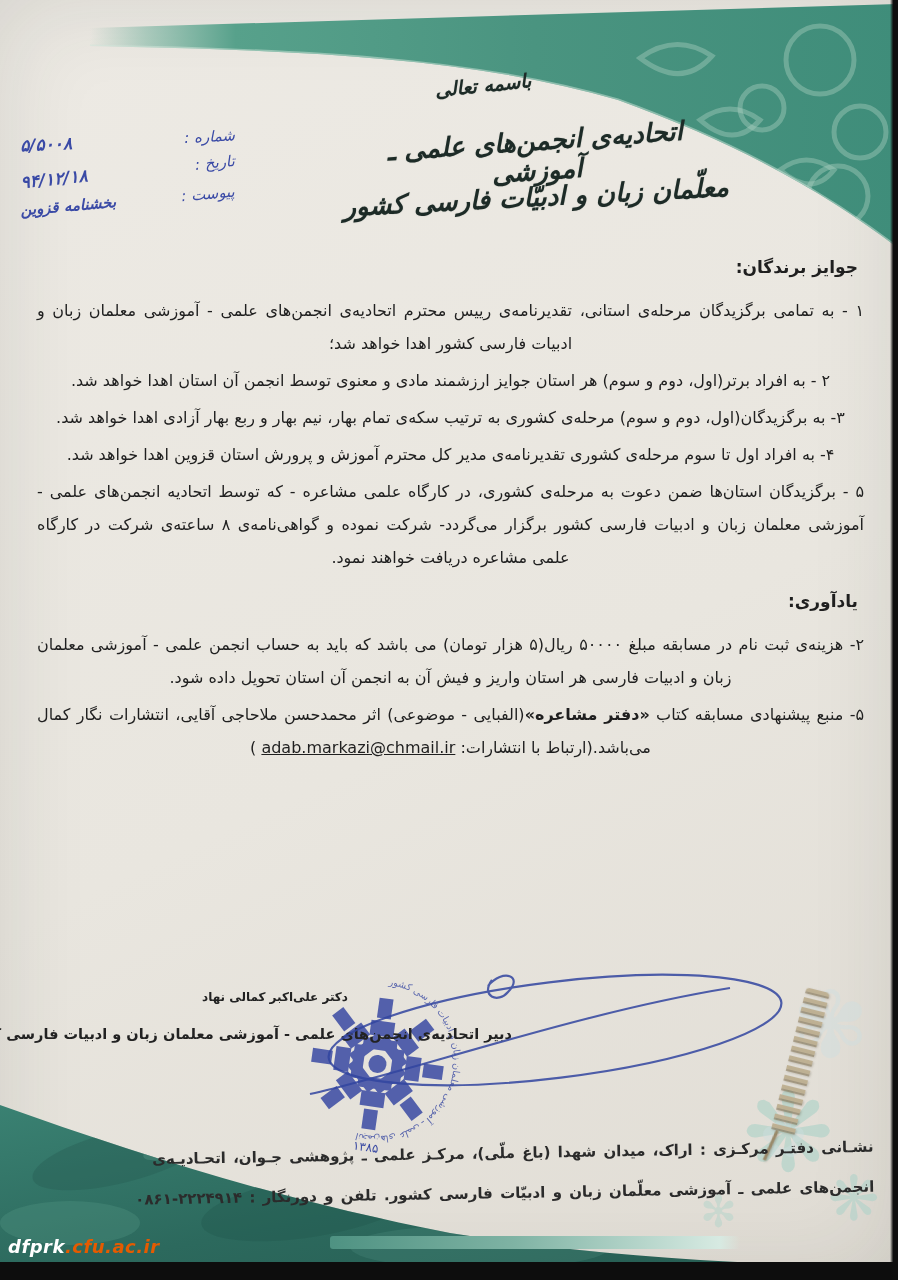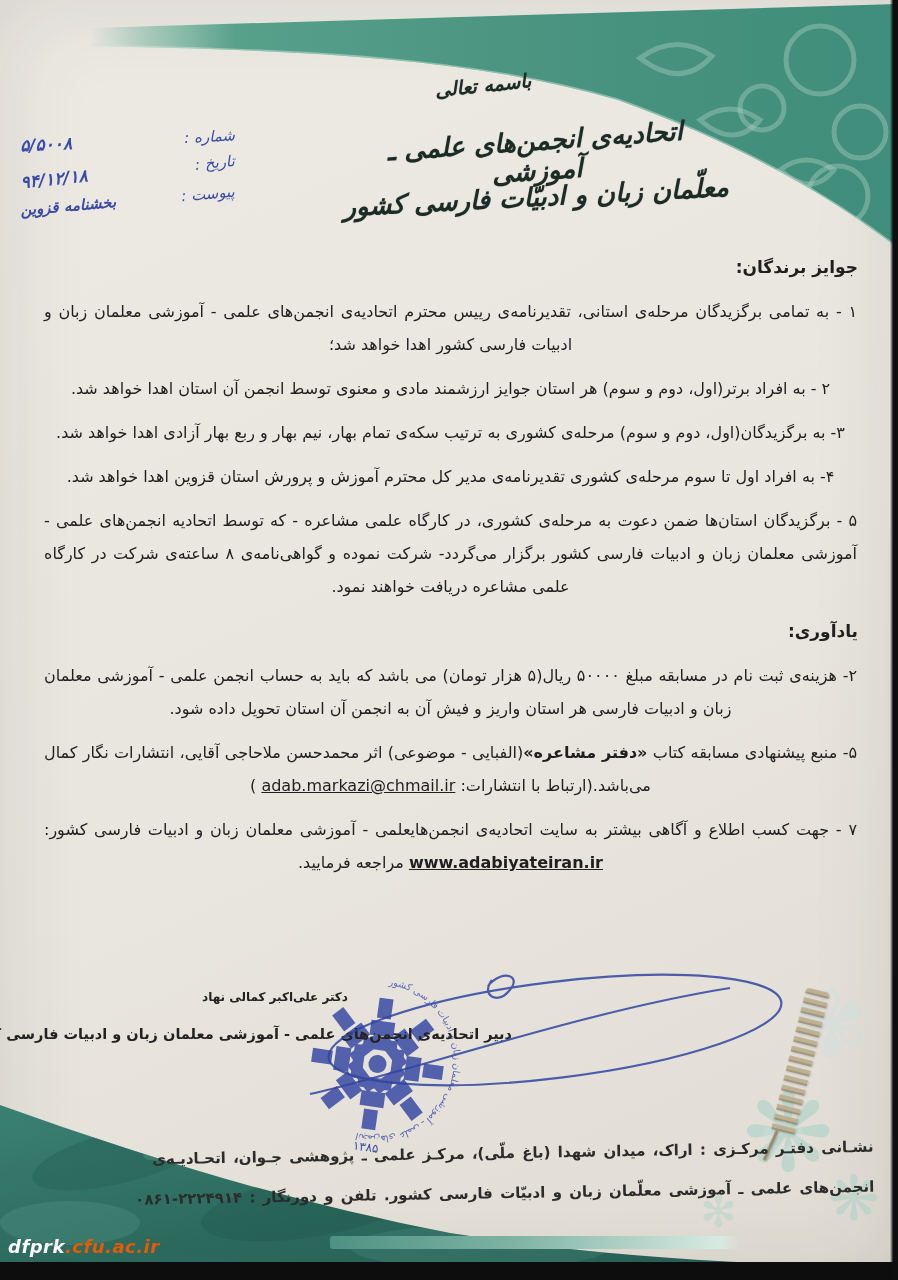--- a/index.html
+++ b/index.html
@@ -20,21 +20,21 @@
   
   .meta{left:20px;top:130px;width:215px;z-index:3;color:#3a4aa6;}
   .meta-row{display:flex;justify-content:space-between;align-items:baseline;margin-bottom:11px;}
   .m-label{font-size:15px;font-style:italic;}
   .m-value{font-size:17px;font-style:italic;font-weight:bold;letter-spacing:1px;}
   .r1{transform:rotate(-3deg);}
   .r2{transform:rotate(-6deg);}
   .r3{transform:rotate(-5deg);}
   
   .doc-body{right:30px;left:33px;top:240px;font-size:16px;line-height:33px;color:#1f1f1f;z-index:3;}
-  .doc-body p{margin:11px;text-align:justify;text-align-last:center;}
+  .doc-body p{margin:4px;text-align:justify;text-align-last:center;}
   .sec-title{font-size:17px;font-weight:bold;margin:10px;text-align:right;line-height:34px;}
   .ltr{direction:ltr;unicode-bidi:isolate;font-family:"DejaVu Sans",sans-serif;}
   .link{text-decoration:underline;}
   .bold{font-weight:bold;}
   
   .sig-name{left:80px;top:990px;width:390px;text-align:center;font-size:12px;font-weight:bold;color:#222;z-index:4;}
   .sig-title{left:42px;top:1026px;width:470px;text-align:center;font-size:14.5px;font-weight:bold;color:#222;white-space:nowrap;z-index:4;}
   .stamp{left:278px;top:960px;z-index:2;transform:rotate(8deg);opacity:.92;}
   .scribble{left:250px;top:952px;z-index:5;}
   
@@ -139,23 +139,20 @@
     <p>۲ - به افراد برتر(اول، دوم و سوم) هر استان جوایز ارزشمند مادی و معنوی توسط انجمن آن استان اهدا خواهد شد.</p>
     <p>۳- به برگزیدگان(اول، دوم و سوم) مرحله‌ی کشوری به ترتیب سکه‌ی تمام بهار، نیم بهار و ربع بهار آزادی اهدا خواهد شد.</p>
     <p>۴- به افراد اول تا سوم مرحله‌ی کشوری تقدیرنامه‌ی مدیر کل محترم آموزش و پرورش استان قزوین اهدا خواهد شد.</p>
     <p>۵ - برگزیدگان استان‌ها ضمن دعوت به مرحله‌ی کشوری، در کارگاه علمی مشاعره - که توسط اتحادیه انجمن‌های علمی - آموزشی معلمان زبان و ادبیات فارسی کشور برگزار می‌گردد- شرکت نموده و گواهی‌نامه‌ی ۸ ساعته‌ی شرکت در کارگاه علمی مشاعره دریافت خواهند نمود.</p>
 
     <h2 class="sec-title">یادآوری:</h2>
     <p>۲- هزینه‌ی ثبت نام در مسابقه مبلغ ۵۰۰۰۰ ریال(۵ هزار تومان) می باشد که باید به حساب انجمن علمی - آموزشی معلمان زبان و ادبیات فارسی هر استان واریز و فیش آن به انجمن آن استان تحویل داده شود.</p>
     <p>
       <span>۵- منبع پیشنهادی مسابقه کتاب </span><b>«دفتر مشاعره»</b><span>(الفبایی - موضوعی) اثر محمدحسن ملاحاجی آقایی، انتشارات نگار کمال می‌باشد.(ارتباط با انتشارات: </span><span class="ltr link">adab.markazi@chmail.ir</span><span> )</span>
     </p>
-    <p>
-      <span>۷ - جهت کسب اطلاع و آگاهی بیشتر به سایت اتحادیه‌ی انجمن‌هایعلمی - آموزشی معلمان زبان و ادبیات فارسی کشور: </span><span class="ltr link bold">www.adabiyateiran.ir</span><span> مراجعه فرمایید.</span>
-    </p>
   </main>
 
   <div class="abs sig-name" dir="rtl">دکتر علی‌اکبر کمالی نهاد</div>
   <div class="abs sig-title" dir="rtl">دبیر اتحادیه‌ی انجمن‌های علمی - آموزشی معلمان زبان و ادبیات فارسی کشور</div>
 
   <svg class="abs stamp" width="200" height="200" viewBox="0 0 200 200">
     <defs>
       <g id="ray">
         <rect x="-7" y="-66" width="14" height="20"></rect>
         <rect x="-12" y="-43" width="24" height="15"></rect>

